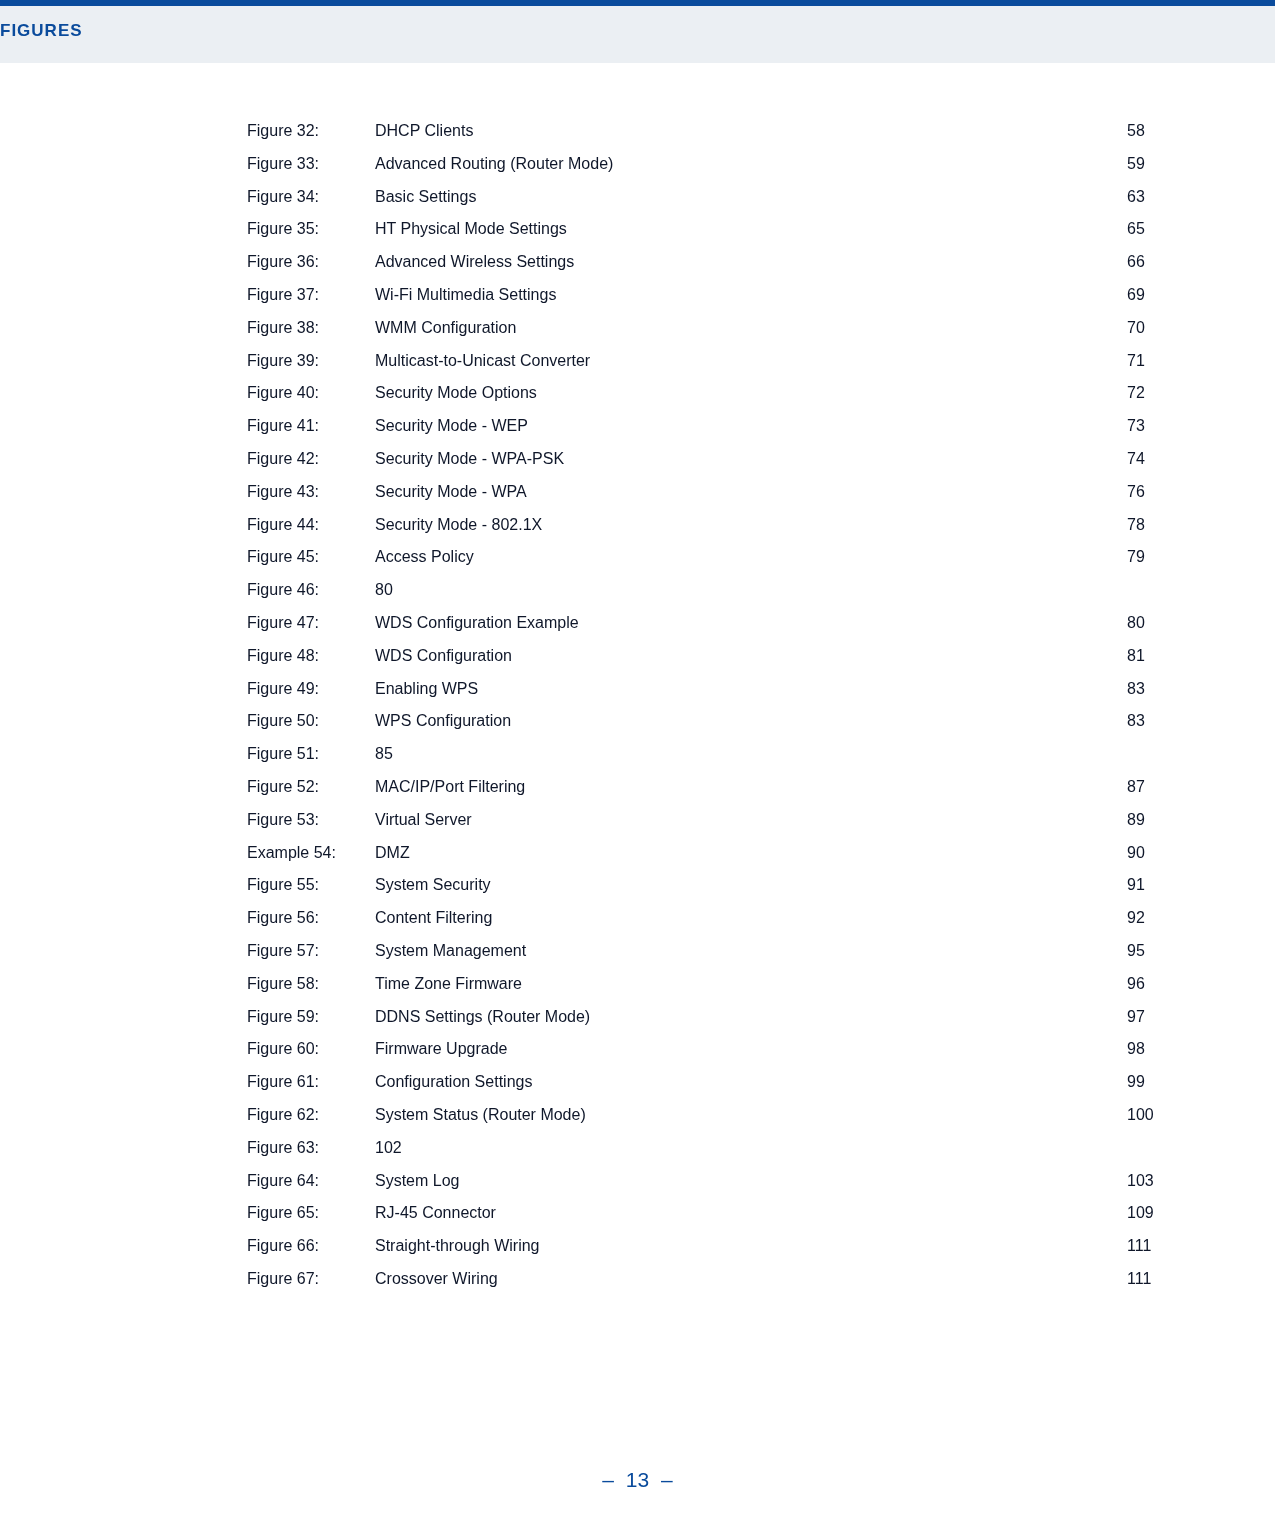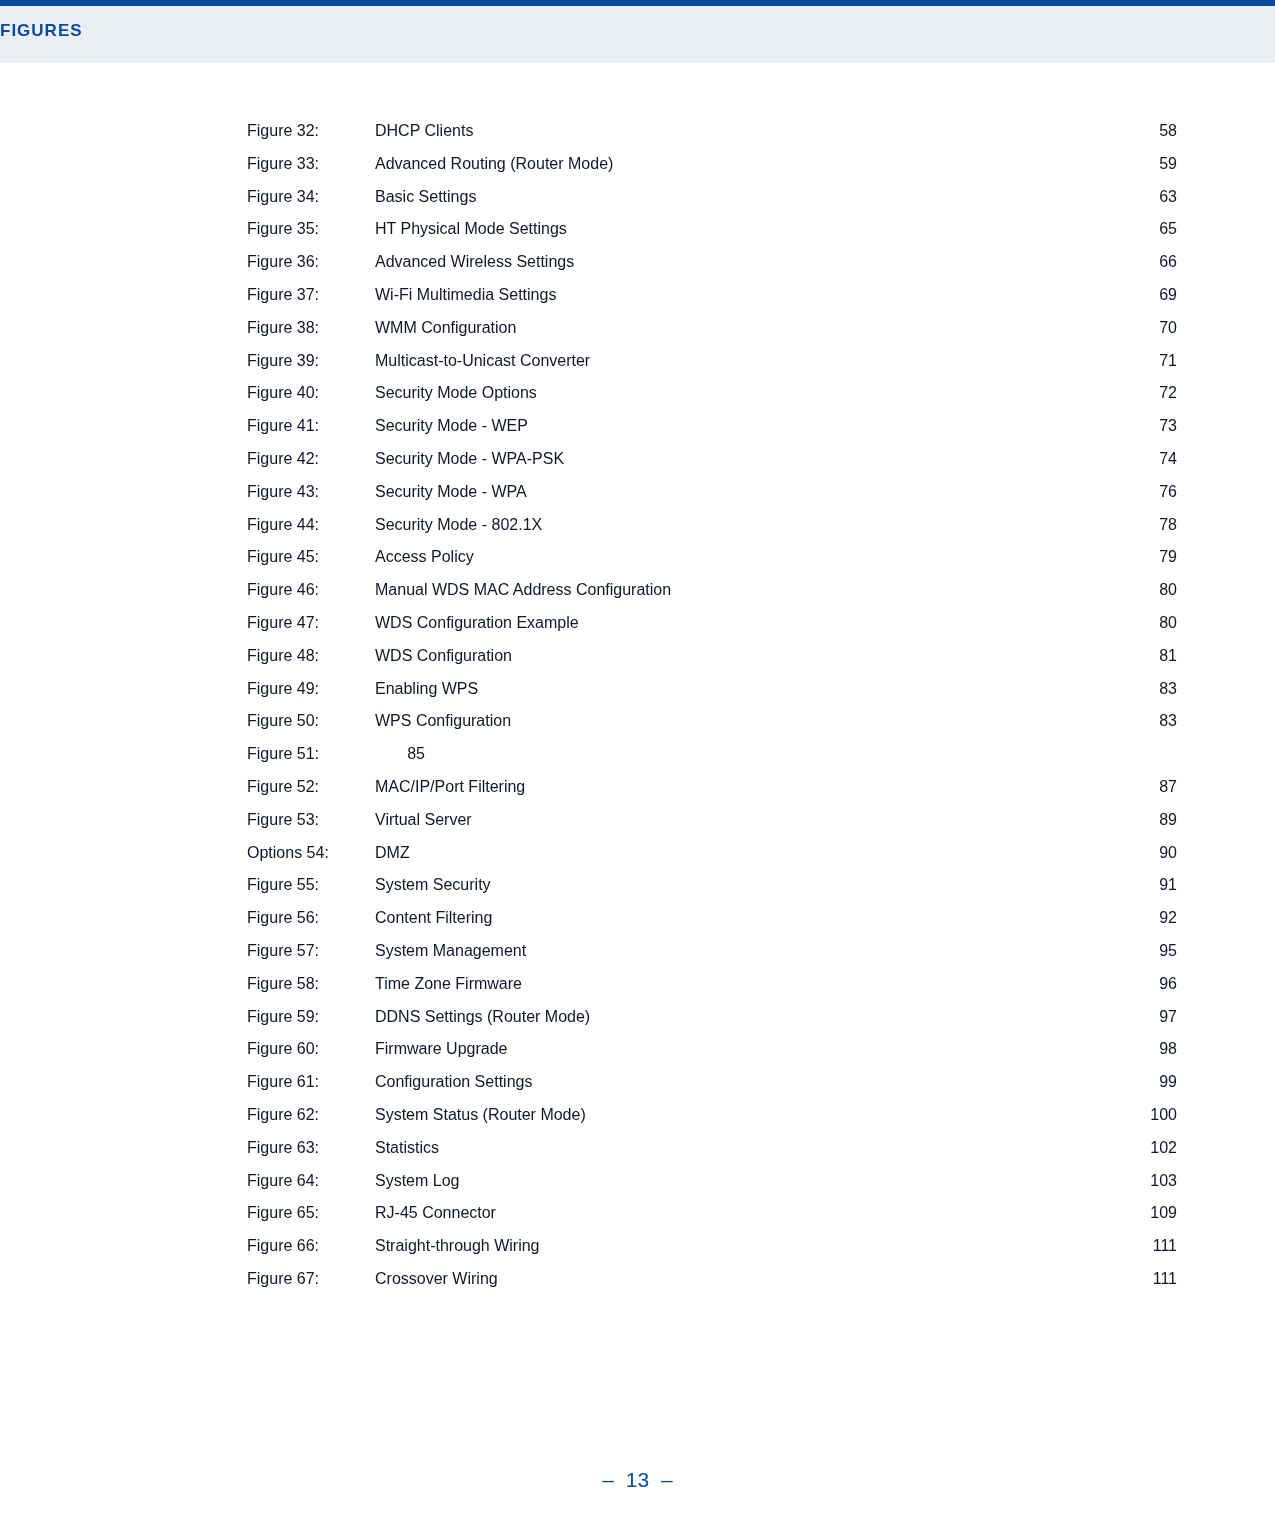--- a/index.html
+++ b/index.html
@@ -44,21 +44,20 @@
       width: 128px;
       flex: 0 0 128px;
       white-space: nowrap;
     }
     .fig-title {
       flex: 1 1 auto;
       padding-right: 10px;
     }
     .fig-page {
       flex: 0 0 auto;
-      text-align: right;
       min-width: 50px;
     }
     .footer {
       position: absolute;
       bottom: 40px;
       width: 100%;
       text-align: center;
       font-size: 21px;
       color: #0a4b9c;
     }
@@ -138,21 +137,20 @@
       <span class="fig-title">Security Mode - 802.1X</span>
       <span class="fig-page">78</span>
     </div>
     <div class="figure-row">
       <span class="fig-label">Figure 45:</span>
       <span class="fig-title">Access Policy</span>
       <span class="fig-page">79</span>
     </div>
     <div class="figure-row">
       <span class="fig-label">Figure 46:</span>
-      <span class="fig-title">Manual WDS MAC Address Configuration</span>
       <span class="fig-page">80</span>
     </div>
     <div class="figure-row">
       <span class="fig-label">Figure 47:</span>
       <span class="fig-title">WDS Configuration Example</span>
       <span class="fig-page">80</span>
     </div>
     <div class="figure-row">
       <span class="fig-label">Figure 48:</span>
       <span class="fig-title">WDS Configuration</span>
@@ -176,21 +174,21 @@
       <span class="fig-label">Figure 52:</span>
       <span class="fig-title">MAC/IP/Port Filtering</span>
       <span class="fig-page">87</span>
     </div>
     <div class="figure-row">
       <span class="fig-label">Figure 53:</span>
       <span class="fig-title">Virtual Server</span>
       <span class="fig-page">89</span>
     </div>
     <div class="figure-row">
-      <span class="fig-label">Options 54:</span>
+      <span class="fig-label">Example 54:</span>
       <span class="fig-title">DMZ</span>
       <span class="fig-page">90</span>
     </div>
     <div class="figure-row">
       <span class="fig-label">Figure 55:</span>
       <span class="fig-title">System Security</span>
       <span class="fig-page">91</span>
     </div>
     <div class="figure-row">
       <span class="fig-label">Figure 56:</span>
@@ -222,21 +220,20 @@
       <span class="fig-title">Configuration Settings</span>
       <span class="fig-page">99</span>
     </div>
     <div class="figure-row">
       <span class="fig-label">Figure 62:</span>
       <span class="fig-title">System Status (Router Mode)</span>
       <span class="fig-page">100</span>
     </div>
     <div class="figure-row">
       <span class="fig-label">Figure 63:</span>
-      <span class="fig-title">Statistics</span>
       <span class="fig-page">102</span>
     </div>
     <div class="figure-row">
       <span class="fig-label">Figure 64:</span>
       <span class="fig-title">System Log</span>
       <span class="fig-page">103</span>
     </div>
     <div class="figure-row">
       <span class="fig-label">Figure 65:</span>
       <span class="fig-title">RJ-45 Connector</span>

